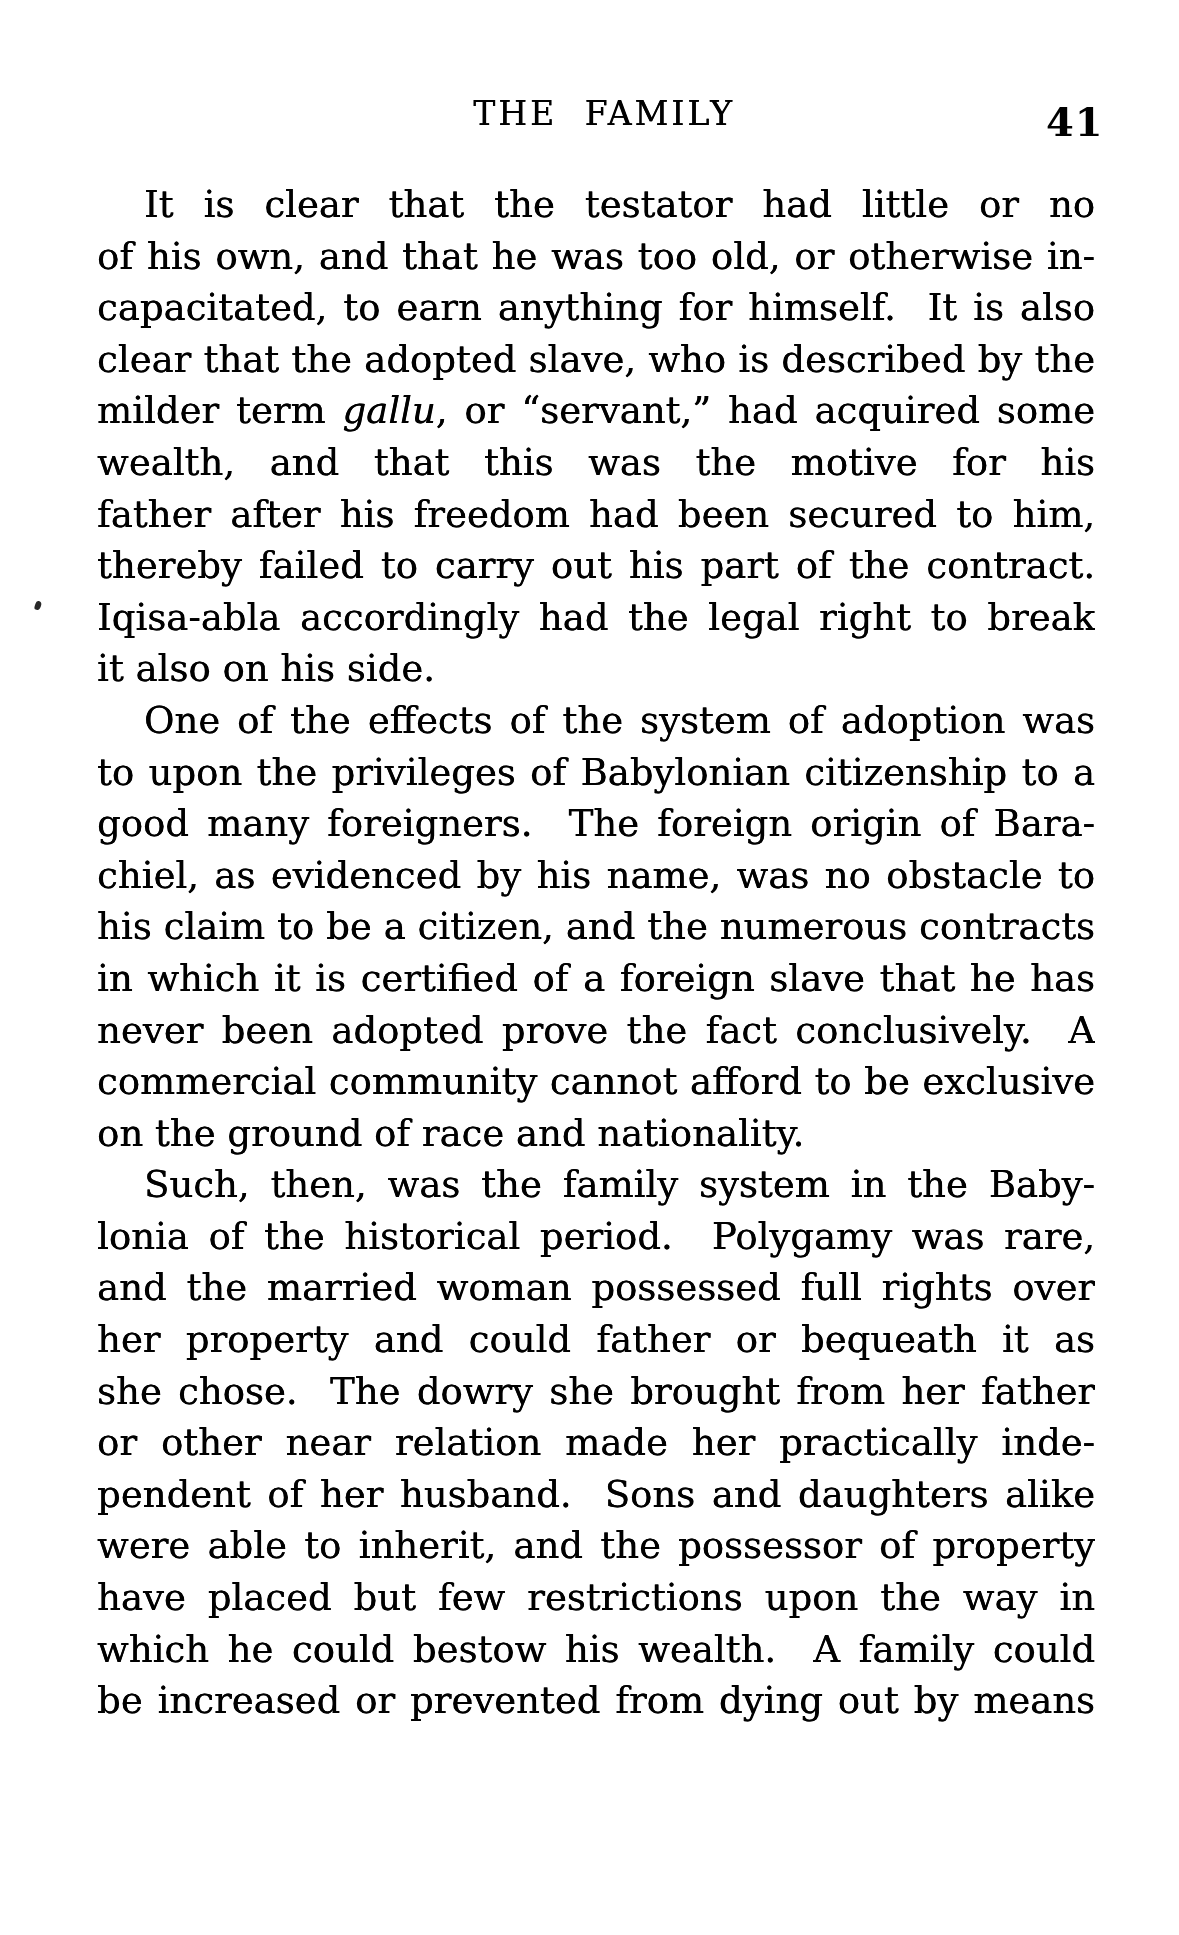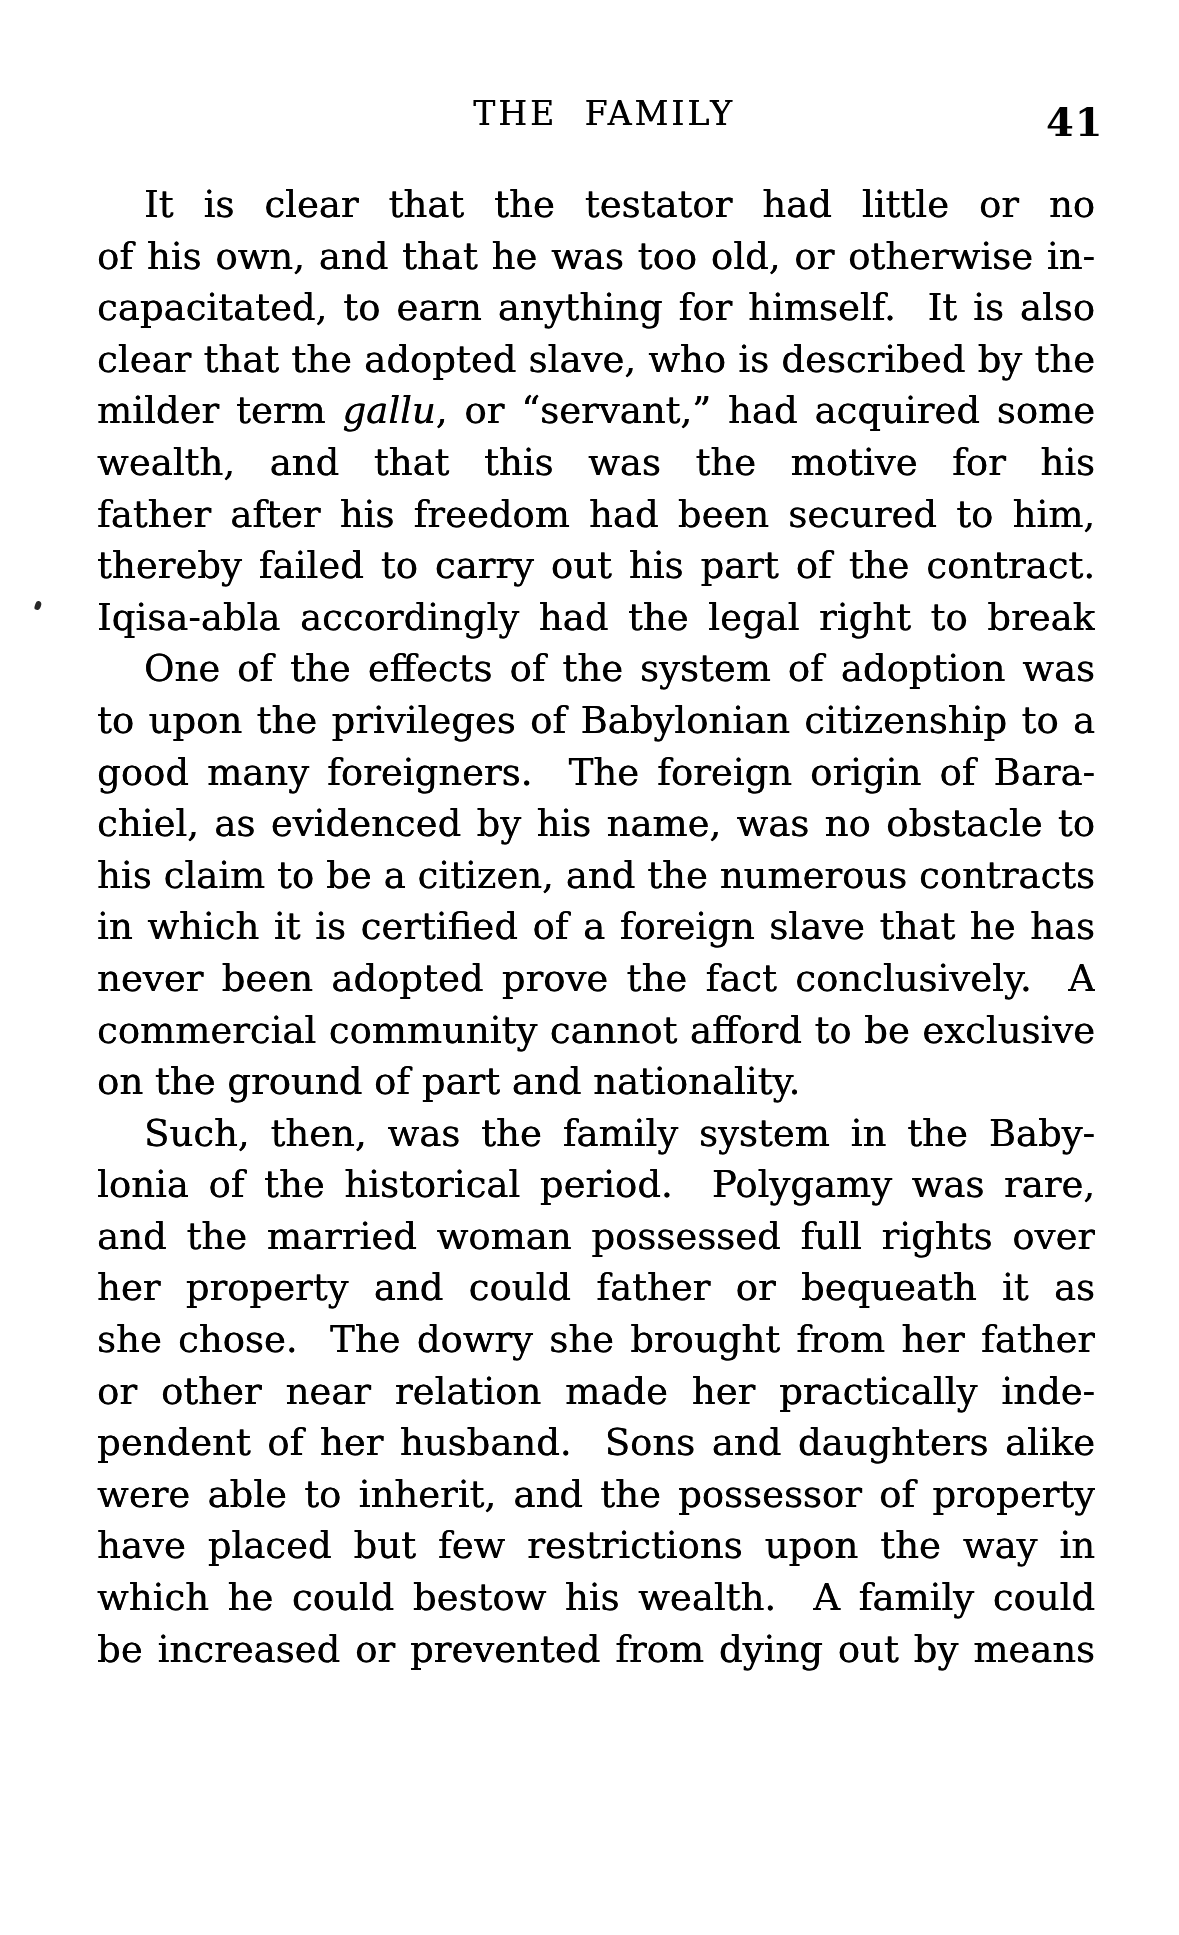--- a/index.html
+++ b/index.html
@@ -89,29 +89,30 @@
   <div class="body-text">
       <div class="line indent">It is clear that the testator had little or no property</div>
       <div class="line">of his own, and that he was too old, or otherwise in-</div>
       <div class="line">capacitated, to earn anything for himself.&nbsp; It is also</div>
       <div class="line">clear that the adopted slave, who is described by the</div>
       <div class="line">milder term <i>gallu</i>, or “servant,” had acquired some</div>
       <div class="line">wealth, and that this was the motive for his adoption.</div>
       <div class="line">father after his freedom had been secured to him, and</div>
       <div class="line">thereby failed to carry out his part of the contract.</div>
       <div class="line">Iqisa-abla accordingly had the legal right to break</div>
+      <div class="line nojust">it also on his side.</div>
       <div class="line indent">One of the effects of the system of adoption was</div>
       <div class="line">to upon the privileges of Babylonian citizenship to a</div>
       <div class="line">good many foreigners.&nbsp; The foreign origin of Bara-</div>
       <div class="line">chiel, as evidenced by his name, was no obstacle to</div>
       <div class="line">his claim to be a citizen, and the numerous contracts</div>
       <div class="line">in which it is certified of a foreign slave that he has</div>
       <div class="line">never been adopted prove the fact conclusively.&nbsp; A</div>
       <div class="line">commercial community cannot afford to be exclusive</div>
-      <div class="line nojust">on the ground of part and nationality.</div>
+      <div class="line nojust">on the ground of race and nationality.</div>
       <div class="line indent">Such, then, was the family system in the Baby-</div>
       <div class="line">lonia of the historical period.&nbsp; Polygamy was rare,</div>
       <div class="line">and the married woman possessed full rights over</div>
       <div class="line">her property and could father or bequeath it as</div>
       <div class="line">she chose.&nbsp; The dowry she brought from her father</div>
       <div class="line">or other near relation made her practically inde-</div>
       <div class="line">pendent of her husband.&nbsp; Sons and daughters alike</div>
       <div class="line">were able to inherit, and the possessor of property</div>
       <div class="line">have placed but few restrictions upon the way in</div>
       <div class="line">which he could bestow his wealth.&nbsp; A family could</div>

